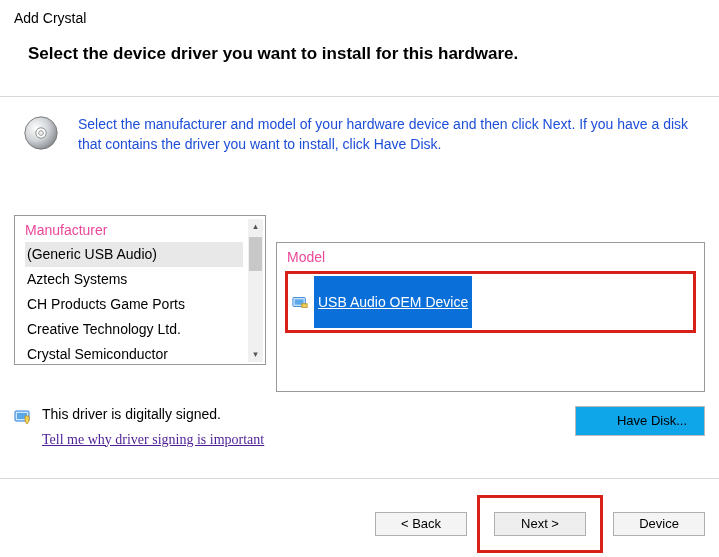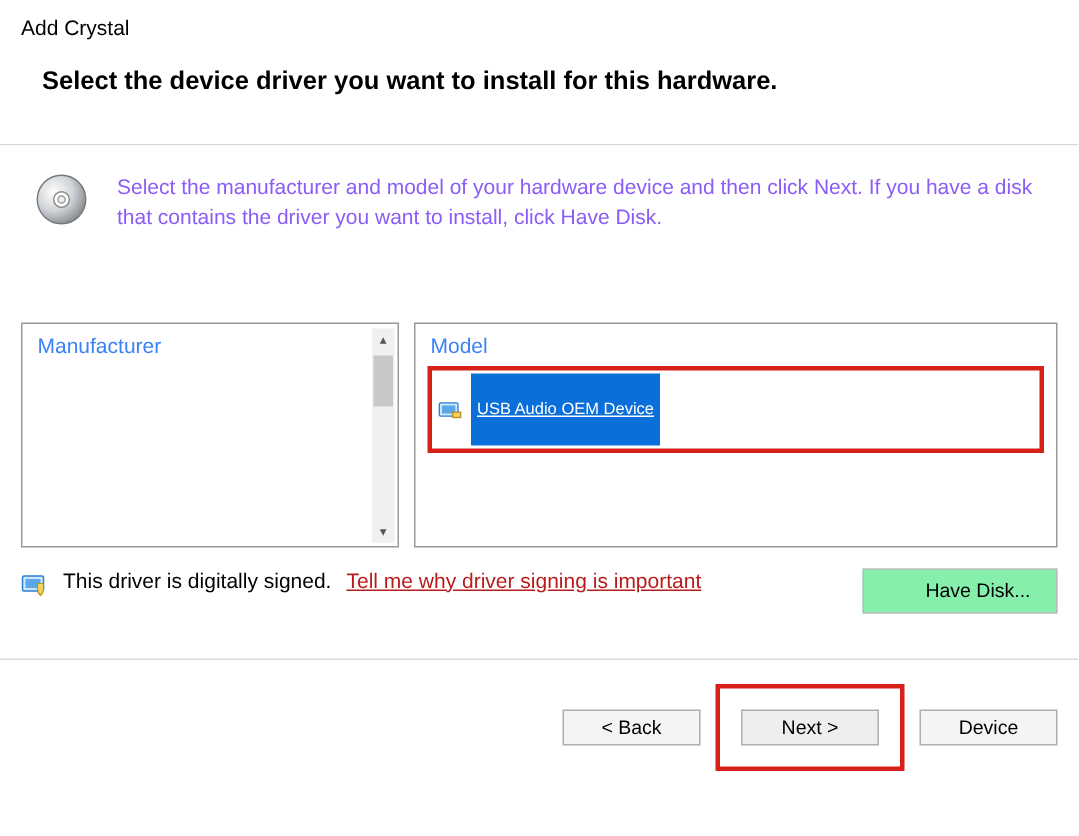--- a/index.html
+++ b/index.html
@@ -31,39 +31,39 @@
     }
     .disk-icon {
       width: 38px;
       height: 38px;
       flex-shrink: 0;
       margin-right: 18px;
     }
     .instruction-text {
       line-height: 1.45;
       font-size: 14px;
-      color: #8b5cf6;
+      color: #1d4ed8;
     }
     .lists-area {
       display: flex;
       gap: 10px;
       padding: 48px 14px 0 14px;
     }
     .list-box {
       border: 1px solid #999;
       background: #fff;
       height: 150px;
       position: relative;
     }
     .mfr-box { width: 252px; }
-    .model-box { flex: 1; }
+    .model-box { flex: 1; margin-top: 27px; }
     .list-header {
       padding: 6px 10px 4px 10px;
       font-size: 14px;
-      color: #3b82f6;
+      color: #ec4899;
     }
     .mfr-scroll {
       position: absolute;
       top: 3px; right: 2px; bottom: 2px;
       width: 15px;
       background: #f0f0f0;
     }
     .mfr-scroll .arrow {
       width: 15px; height: 15px;
       display: flex; align-items: center; justify-content: center;
@@ -102,47 +102,48 @@
     }
     .model-row.highlight {
       border: 3px solid #d8201b;
       padding: 2px 4px;
       margin-top: 2px;
     }
     .model-text {
       background: #0a6fd8;
       color: #fff;
       padding: 18px 4px;
-      font-size: 11px;
+      font-size: 14px;
       text-decoration: underline;
     }
     .dev-icon { width: 16px; height: 14px; flex-shrink:0; }
     .signed-row {
       display: flex;
       align-items: flex-start;
       padding: 14px 14px 0 14px;
     }
     .signed-left {
       display: flex;
       align-items: flex-start;
       gap: 10px;
       flex: 1;
     }
     .shield-icon { width: 18px; height: 18px; flex-shrink: 0; margin-top: 2px; }
-    .signed-texts { display: flex; flex-direction: row; gap: 10px; }
+    .signed-texts { display: flex; flex-direction: column; gap: 10px; }
     .signed-msg { font-size: 14px; }
     .signed-link {
-      color: #b91c1c;
+      color: #4c1d95;
       text-decoration: underline;
       font-size: 14px;
       cursor: pointer;
+      font-family: Liberation Serif, serif;
     }
     .have-disk-btn {
       width: 130px; height: 30px;
-      background: #86efac;
+      background: #0ea5e9;
       border: 1px solid #bbb;
       font-size: 13px;
       cursor: pointer;
       padding-left: 24px;
     }
     .footer-sep {
       margin-top: 30px;
       border-top: 1px solid #d8d8d8;
     }
     .footer-btns {
@@ -184,20 +185,27 @@
     <circle cx="20" cy="20" r="17" fill="url(#dg)" stroke="#777" stroke-width="1"></circle>
     <circle cx="20" cy="20" r="5.5" fill="#fff" stroke="#888"></circle>
     <circle cx="20" cy="20" r="2.5" fill="#eee" stroke="#999"></circle>
   </svg>
   <div class="instruction-text">Select the manufacturer and model of your hardware device and then click Next. If you have a disk that contains the driver you want to install, click Have Disk.</div>
 </div>
 
 <div class="lists-area">
   <div class="list-box mfr-box">
     <div class="list-header">Manufacturer</div>
+    <div class="mfr-items">
+      <div class="mfr-item selected">(Generic USB Audio)</div>
+      <div class="mfr-item">Aztech Systems</div>
+      <div class="mfr-item">CH Products Game Ports</div>
+      <div class="mfr-item">Creative Technology Ltd.</div>
+      <div class="mfr-item">Crystal Semiconductor</div>
+    </div>
     <div class="mfr-scroll">
       <div class="arrow">▴</div>
       <div class="thumb"></div>
       <div class="arrow down">▾</div>
     </div>
   </div>
 
   <div class="list-box model-box">
     <div class="list-header">Model</div>
     <div class="model-items">

